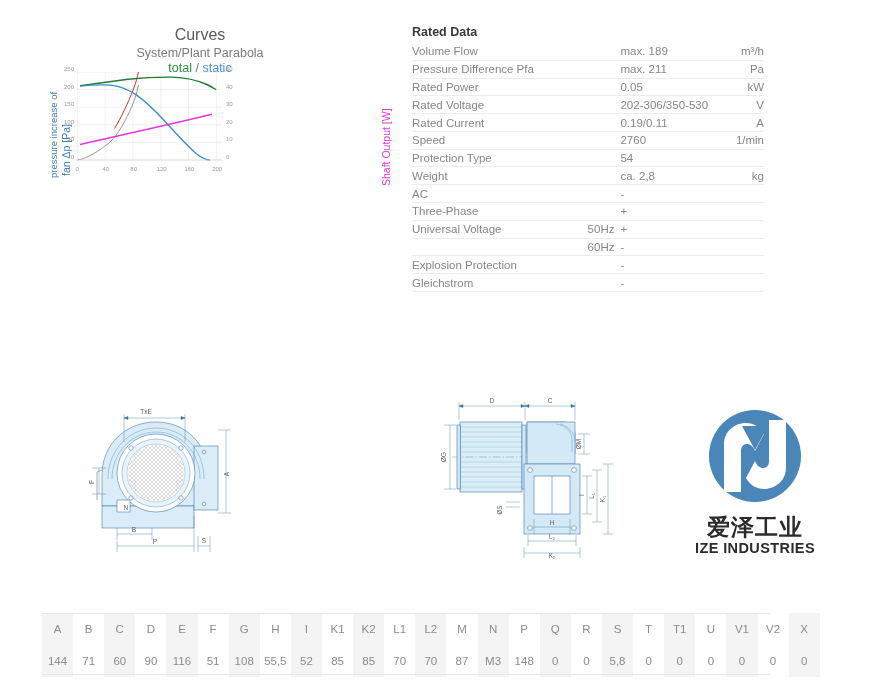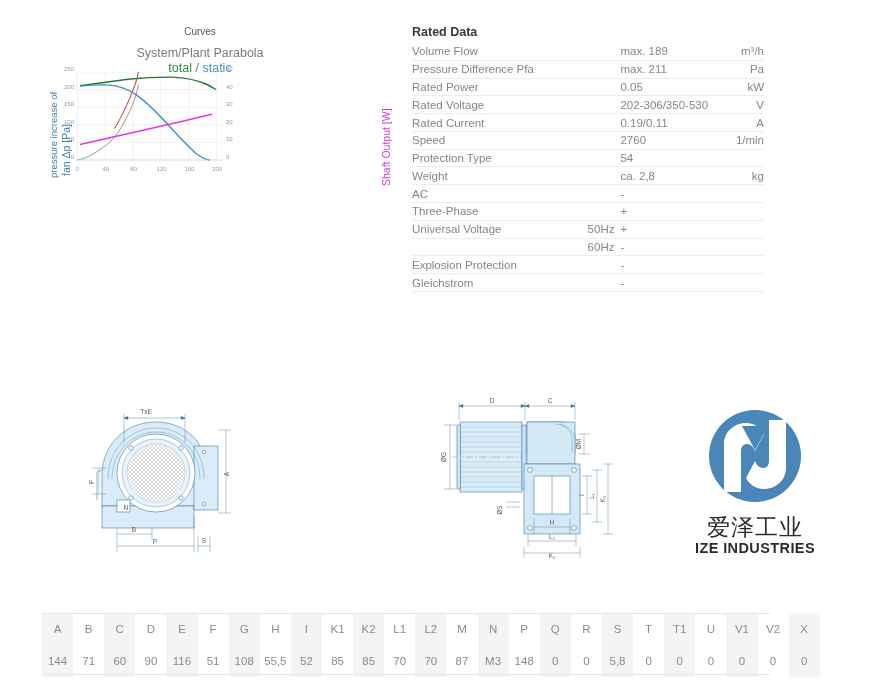--- a/index.html
+++ b/index.html
@@ -7,21 +7,21 @@
     width:869px;height:690px;background:#ffffff;
     font-family:"Liberation Sans", sans-serif;
     color:#6b6b6b;overflow:hidden;position:relative;
   }
   .page{position:relative;width:869px;height:690px;}
 
   
   .curves-panel{position:absolute;left:0;top:0;width:400px;height:230px;}
   .curves-title{
     position:absolute;left:0;top:26px;width:400px;text-align:center;
-    font-size:10px;color:#5a5a5a;
+    font-size:16px;color:#5a5a5a;
   }
   .curves-sub{
     position:absolute;left:0;top:46px;width:400px;text-align:center;
     font-size:12.5px;color:#7a7a7a;line-height:15px;
   }
   .curves-sub2{
     position:absolute;left:0;top:61px;width:400px;text-align:center;
     font-size:12.5px;line-height:15px;
   }
   .lg-total{color:#2e8b3d;}
@@ -54,21 +54,21 @@
   .rtable td.c-unit{text-align:right;width:40px;}
 
   
   .drawA{position:absolute;left:86px;top:396px;width:180px;height:160px;}
   .drawB{position:absolute;left:432px;top:394px;width:200px;height:168px;}
 
   
   .logo{position:absolute;left:672px;top:406px;width:166px;height:158px;}
   .logo-cn{
     position:absolute;left:0;top:106px;width:166px;text-align:center;
-    font-size:23px;font-weight:normal;color:#2b2b2b;letter-spacing:1px;
+    font-size:23px;font-weight:bold;color:#2b2b2b;letter-spacing:1px;
     font-family:"DejaVu Sans", sans-serif;
   }
   .logo-en{
     position:absolute;left:0;top:134px;width:166px;text-align:center;
     font-size:14.5px;font-weight:bold;color:#2b2b2b;letter-spacing:0.4px;
   }
 
   
   .dimwrap{position:absolute;left:42px;top:613px;width:728px;height:62px;}
   .dimtable{border-collapse:collapse;width:728px;table-layout:fixed;}

